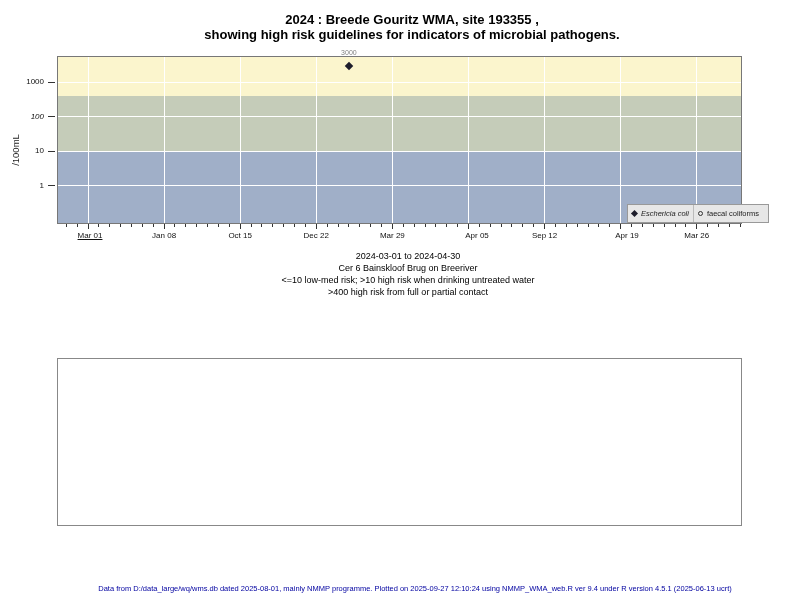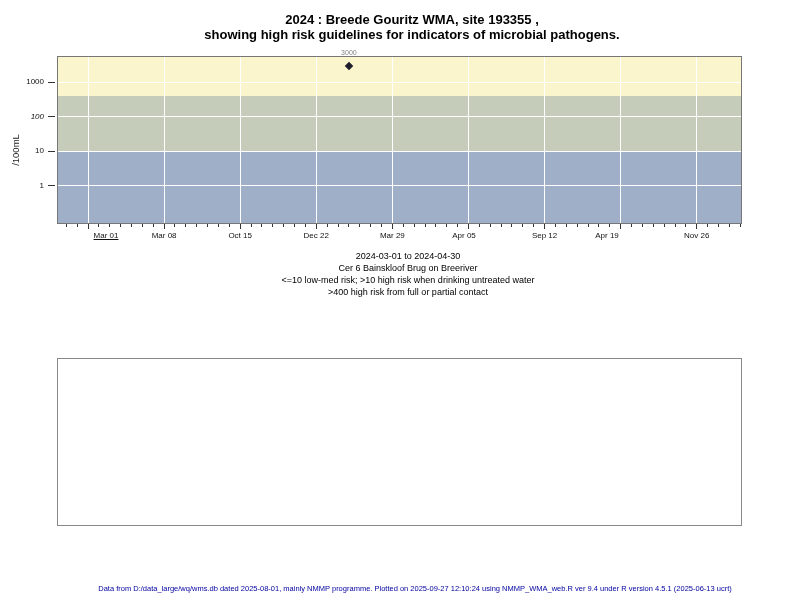--- a/index.html
+++ b/index.html
@@ -68,20 +68,30 @@
 
   <div class="title-block">
     <div class="title-line">2024 : Breede Gouritz WMA, site 193355 ,</div>
     <div class="title-line">showing high risk guidelines for indicators of microbial pathogens.</div>
   </div>
 
   <div class="ylabel">/100mL</div>
 
   <div class="panel">
 
+    <div class="legend">
+      <div class="legend-cell">
+        <span class="sym sym-diamond"></span>
+        <span class="legend-label-italic">Eschericia coli</span>
+      </div>
+      <div class="legend-cell">
+        <span class="sym sym-circle"></span>
+        <span>faecal coliforms</span>
+      </div>
+    </div>
   <div class="band" style="top: 0px; height: 38.9891px; background: rgb(251, 245, 205);"></div>
       <div class="band" style="top: 38.9891px; height: 55.1109px; background: rgb(197, 204, 185);"></div>
       <div class="band" style="top: 94.1px; height: 71.9px; background: rgb(160, 175, 200);"></div>
       <div class="hgrid" style="top: 128px;"></div>
       <div class="hgrid" style="top: 93.6px;"></div>
       <div class="hgrid" style="top: 59.2px;"></div>
       <div class="hgrid" style="top: 24.8px;"></div>
       <div class="vgrid" style="left: 29.5px;"></div>
       <div class="vgrid" style="left: 105.597px;"></div>
       <div class="vgrid" style="left: 181.694px;"></div>
@@ -147,29 +157,29 @@
       <div class="xtick" style="left: 583.921px;"></div>
       <div class="xtick" style="left: 594.792px;"></div>
       <div class="xtick" style="left: 605.663px;"></div>
       <div class="xtick" style="left: 616.534px;"></div>
       <div class="xtick" style="left: 627.405px;"></div>
       <div class="xtick major" style="left: 638.276px;"></div>
       <div class="xtick" style="left: 649.147px;"></div>
       <div class="xtick" style="left: 660.018px;"></div>
       <div class="xtick" style="left: 670.889px;"></div>
       <div class="xtick" style="left: 681.76px;"></div>
-      <div class="xlab" style="left: 23px; text-decoration: underline;">Mar 01</div>
-      <div class="xlab" style="left: 81.097px;">Mar 08</div>
+      <div class="xlab" style="left: 7px; text-decoration: underline;">Mar 01</div>
+      <div class="xlab" style="left: 81.097px;">Jan 08</div>
       <div class="xlab" style="left: 157.194px;">Oct 15</div>
       <div class="xlab" style="left: 233.291px;">Dec 22</div>
       <div class="xlab" style="left: 309.388px;">Mar 29</div>
-      <div class="xlab" style="left: 381px;">Apr 05</div>
+      <div class="xlab" style="left: 394px;">Apr 05</div>
       <div class="xlab" style="left: 461.582px;">Sep 12</div>
-      <div class="xlab" style="left: 524px;">Apr 19</div>
-      <div class="xlab" style="left: 613.776px;">Nov 26</div>
+      <div class="xlab" style="left: 544px;">Apr 19</div>
+      <div class="xlab" style="left: 613.776px;">Mar 26</div>
       <div class="ytick" style="top: 128px;"></div>
       <div class="ylab-tick" style="top: 123.5px;">1</div>
       <div class="ytick" style="top: 93.6px;"></div>
       <div class="ylab-tick" style="top: 89.1px; text-align: right;">10</div>
       <div class="ytick" style="top: 59.2px;"></div>
       <div class="ylab-tick" style="top: 54.7px; font-style: italic;">100</div>
       <div class="ytick" style="top: 24.8px;"></div>
       <div class="ylab-tick" style="top: 20.3px;">1000</div>
       <div class="pt pt-diamond" style="left: 287.904px; top: 5.88703px; background: rgb(29, 29, 43);"></div>
       <div class="ptlabel" style="left: 270.904px;">3000</div>

